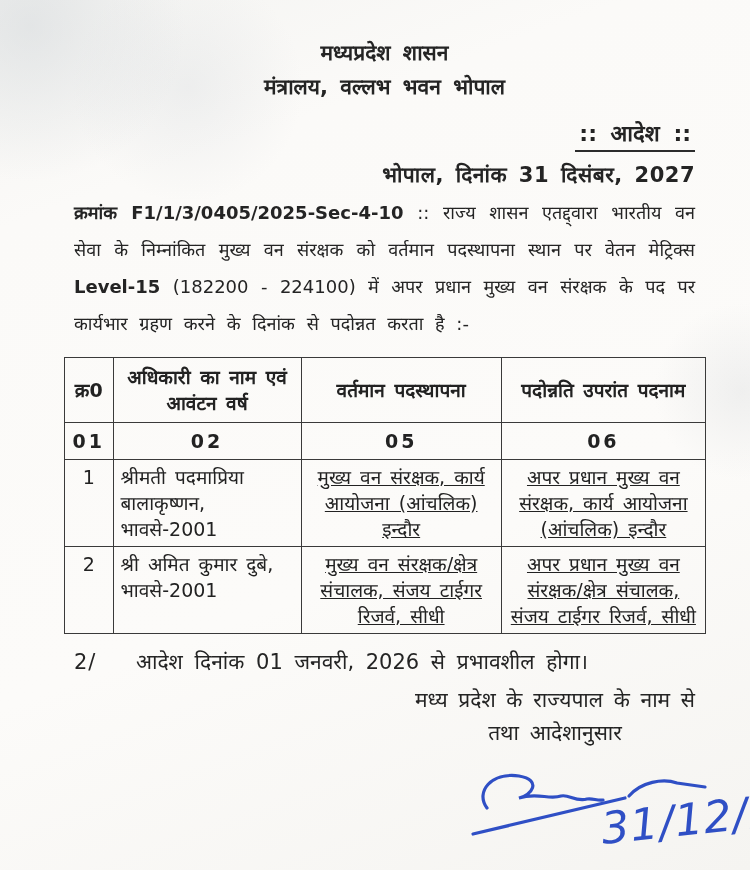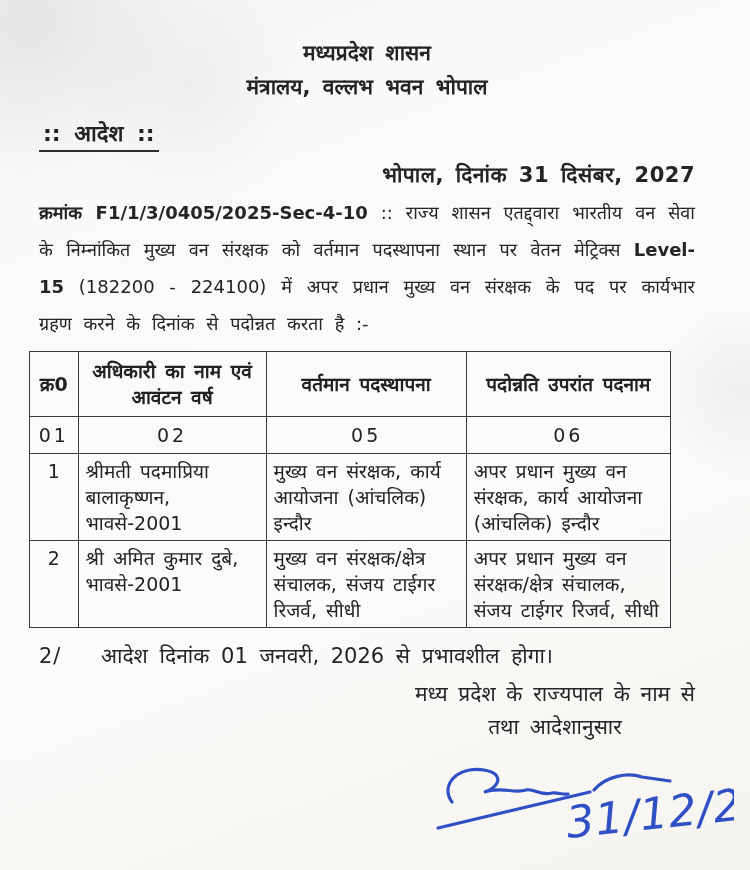--- a/index.html
+++ b/index.html
@@ -6,69 +6,69 @@
   body {
     font-family: "DejaVu Sans", sans-serif;
     background: #e8e8e8;
   }
   .page {
     position: relative;
     width: 750px;
     height: 870px;
     margin: 0 auto;
     box-sizing: border-box;
-    padding: 36px 55px 0 39px;
+    padding: 36px 55px 0 74px;
     overflow: hidden;
     color: #242424;
     background:
       radial-gradient(circle at 4% 3%, rgba(205,210,214,.45) 0%, rgba(205,210,214,0) 14%),
       radial-gradient(circle at 25% 10%, rgba(210,214,218,.30) 0%, rgba(210,214,218,0) 12%),
       radial-gradient(circle at 99% 45%, rgba(215,217,219,.35) 0%, rgba(215,217,219,0) 10%),
       linear-gradient(160deg, #f4f4f2 0%, #fbfaf8 20%, #fcfbf9 62%, #f5f4f1 100%);
   }
   
   .hdr { text-align: center; font-size: 21px; line-height: 34px; font-weight: 600; word-spacing: 5px; }
-  .order-title { text-align: left; margin-top: 13px; font-size: 22px; font-weight: 600; }
+  .order-title { text-align: right; margin-top: 13px; font-size: 22px; font-weight: 600; }
   .order-title .ul { display: inline-block; border-bottom: 2px solid #2c2c2c; padding: 0 4px 3px 4px; word-spacing: 6px; }
   .date-line { text-align: right; margin-top: 8px; font-size: 21px; font-weight: 600; word-spacing: 4px; letter-spacing: .5px; }
   
   .para {
     margin-top: 6px;
     font-size: 18px;
     line-height: 37px;
     text-align: justify;
     word-spacing: 6px;
     font-weight: 500;
   }
   .para .b { font-weight: 700; }
   
   table.order-table {
     border-collapse: collapse;
-    margin-top: 9px;
+    margin-top: 15px;
     margin-left: -10px;
     width: 642px;
     table-layout: fixed;
     font-size: 19px;
     line-height: 26px;
     color: #222;
   }
   .order-table td, .order-table th {
     border: 1.6px solid #3a3a3a;
     padding: 4px 7px;
     vertical-align: top;
     word-spacing: 3px;
     font-weight: 500;
   }
   .order-table th { font-weight: 600; text-align: center; vertical-align: middle; padding: 6px 7px; }
   .col-sno { width: 48px; }
   .col-name { width: 186px; }
   .col-cur { width: 198px; }
   .col-prom { width: 202px; }
-  .num-row td { text-align: center; letter-spacing: 3px; font-weight: 400; padding: 5px 4px; }
-  .cell-center { text-align: left; }
+  .num-row td { text-align: center; letter-spacing: 3px; font-weight: 700; padding: 5px 4px; }
+  .cell-center { text-align: center; text-decoration: underline; }
   .cell-sno { text-align: center; }
   
   .effective { margin-top: 13px; font-size: 21px; word-spacing: 5px; font-weight: 500; }
   .effective .pt { display: inline-block; width: 62px; letter-spacing: 1px; }
   .by-order { width: fit-content; margin-left: auto; margin-top: 9px; font-size: 21px; line-height: 33px; word-spacing: 4px; font-weight: 500; text-align: left; }
   .by-order .l2 { text-align: center; }
   .sig-block { position: relative; height: 132px; margin-top: 2px; }
   .sig-art { position: absolute; left: 383px; top: 0; }
 </style>
 </head>

